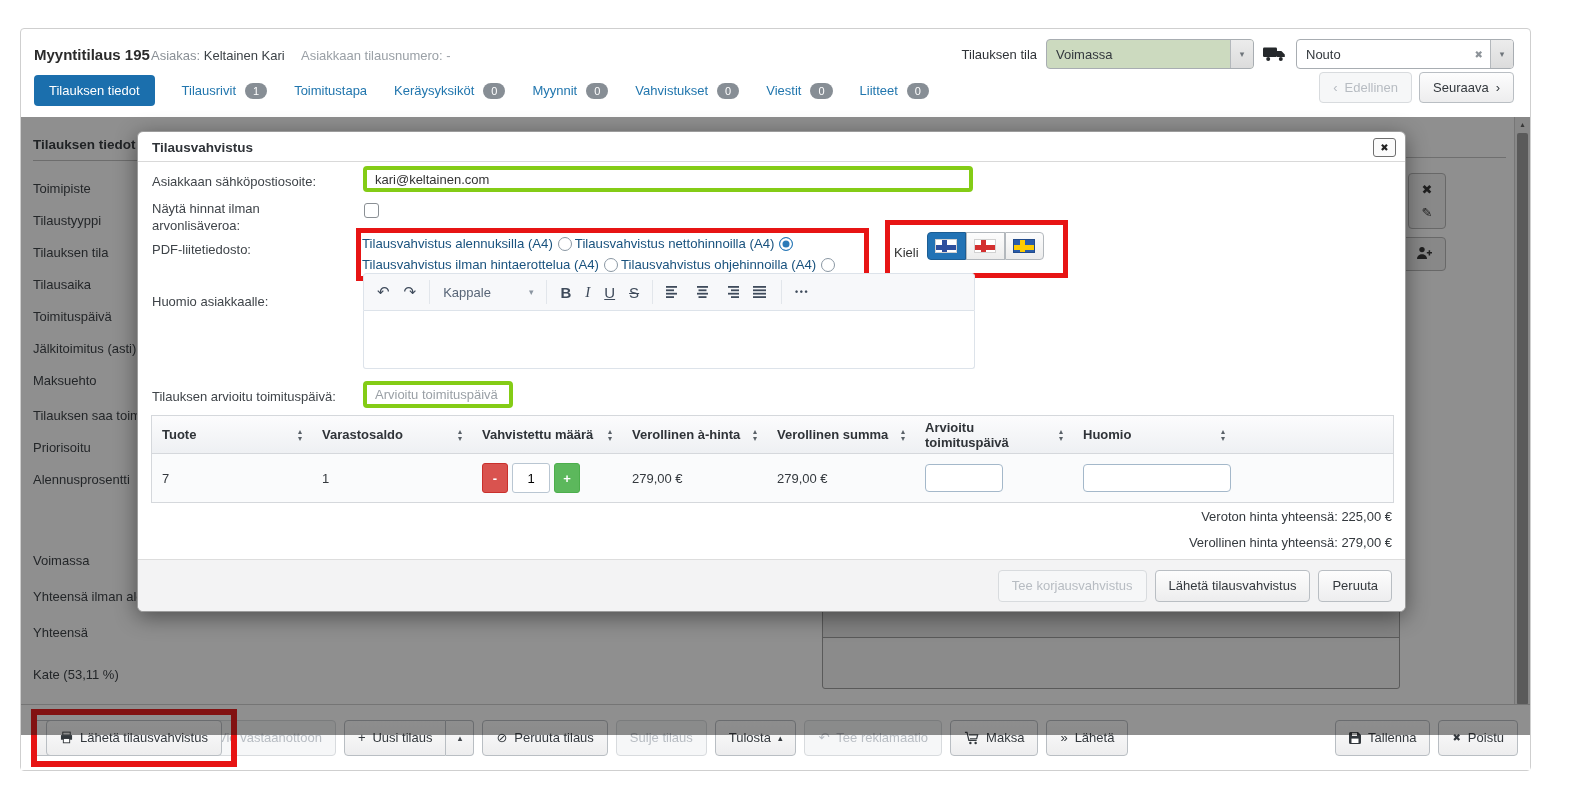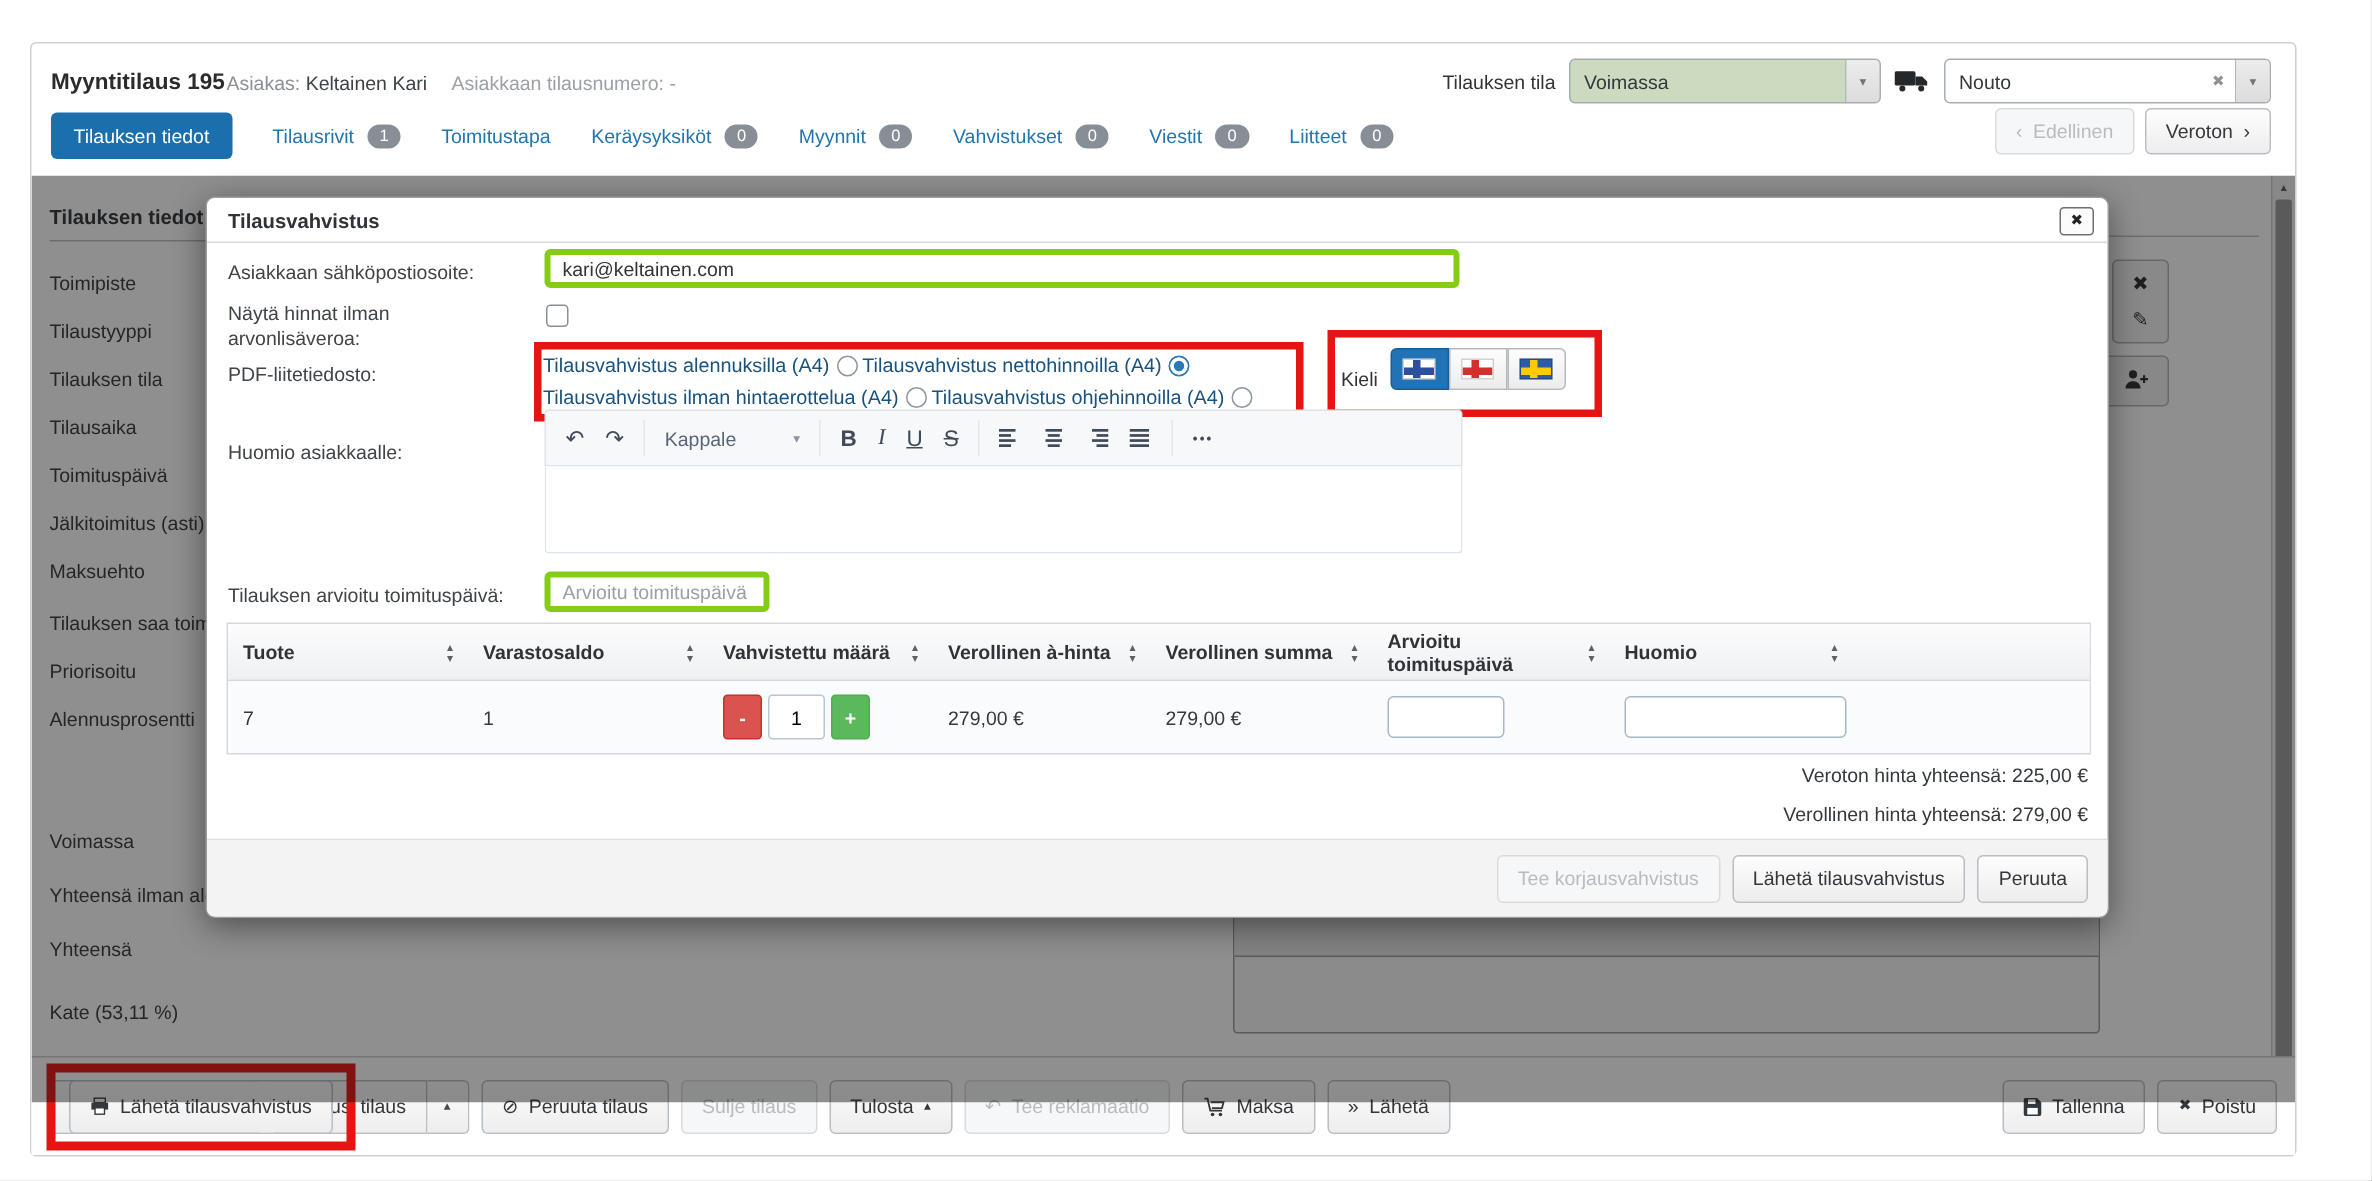--- a/index.html
+++ b/index.html
@@ -215,21 +215,21 @@
           <span>Liitteet</span>
           <span class="badge">0</span>
         </div>
     </div>
     <div class="nav-wrap">
       <div class="btn disabled">
         <span>‹</span>
         <span>Edellinen</span>
       </div>
       <div class="btn">
-        <span>Veroton</span>
+        <span>Seuraava</span>
         <span>›</span>
       </div>
     </div>
 
     <div class="content">
       <div class="sb-head">Tilauksen tiedot</div>
       <div class="sb-item" style="top:64px">Toimipiste</div>
       <div class="sb-item" style="top:96px">Tilaustyyppi</div>
       <div class="sb-item" style="top:128px">Tilauksen tila</div>
       <div class="sb-item" style="top:160px">Tilausaika</div>
@@ -285,20 +285,30 @@
     <div class="toolbar">
       <div class="btn">
         <span class="icn">
             <svg width="15" height="14" viewBox="0 0 16 14">
               <path d="M1 1h2.2l2 8.6h8.3M5.4 3.6h9.2l-1.1 4.2H6.3" fill="none" stroke="#33383d" stroke-width="1.3"></path>
               <circle cx="6.8" cy="12.3" r="1.3" fill="#33383d"></circle>
               <circle cx="12.4" cy="12.3" r="1.3" fill="#33383d"></circle>
             </svg>
           </span>
         <span>Ota keräykseen</span>
+      </div>
+      <div class="btn disabled">
+        <span class="icn">
+            <svg width="15" height="14" viewBox="0 0 16 14">
+              <path d="M1 1h2.2l2 8.6h8.3M5.4 3.6h9.2l-1.1 4.2H6.3" fill="none" stroke="#b7bcc2" stroke-width="1.3"></path>
+              <circle cx="6.8" cy="12.3" r="1.3" fill="#b7bcc2"></circle>
+              <circle cx="12.4" cy="12.3" r="1.3" fill="#b7bcc2"></circle>
+            </svg>
+          </span>
+        <span>Vie vastaanottoon</span>
       </div>
       <div style="display:flex">
         <div class="btn split-main">
           <span>+</span>
           <span>Uusi tilaus</span>
         </div>
         <div class="split-caret">
             <span>▴</span>
           </div>
       </div>

